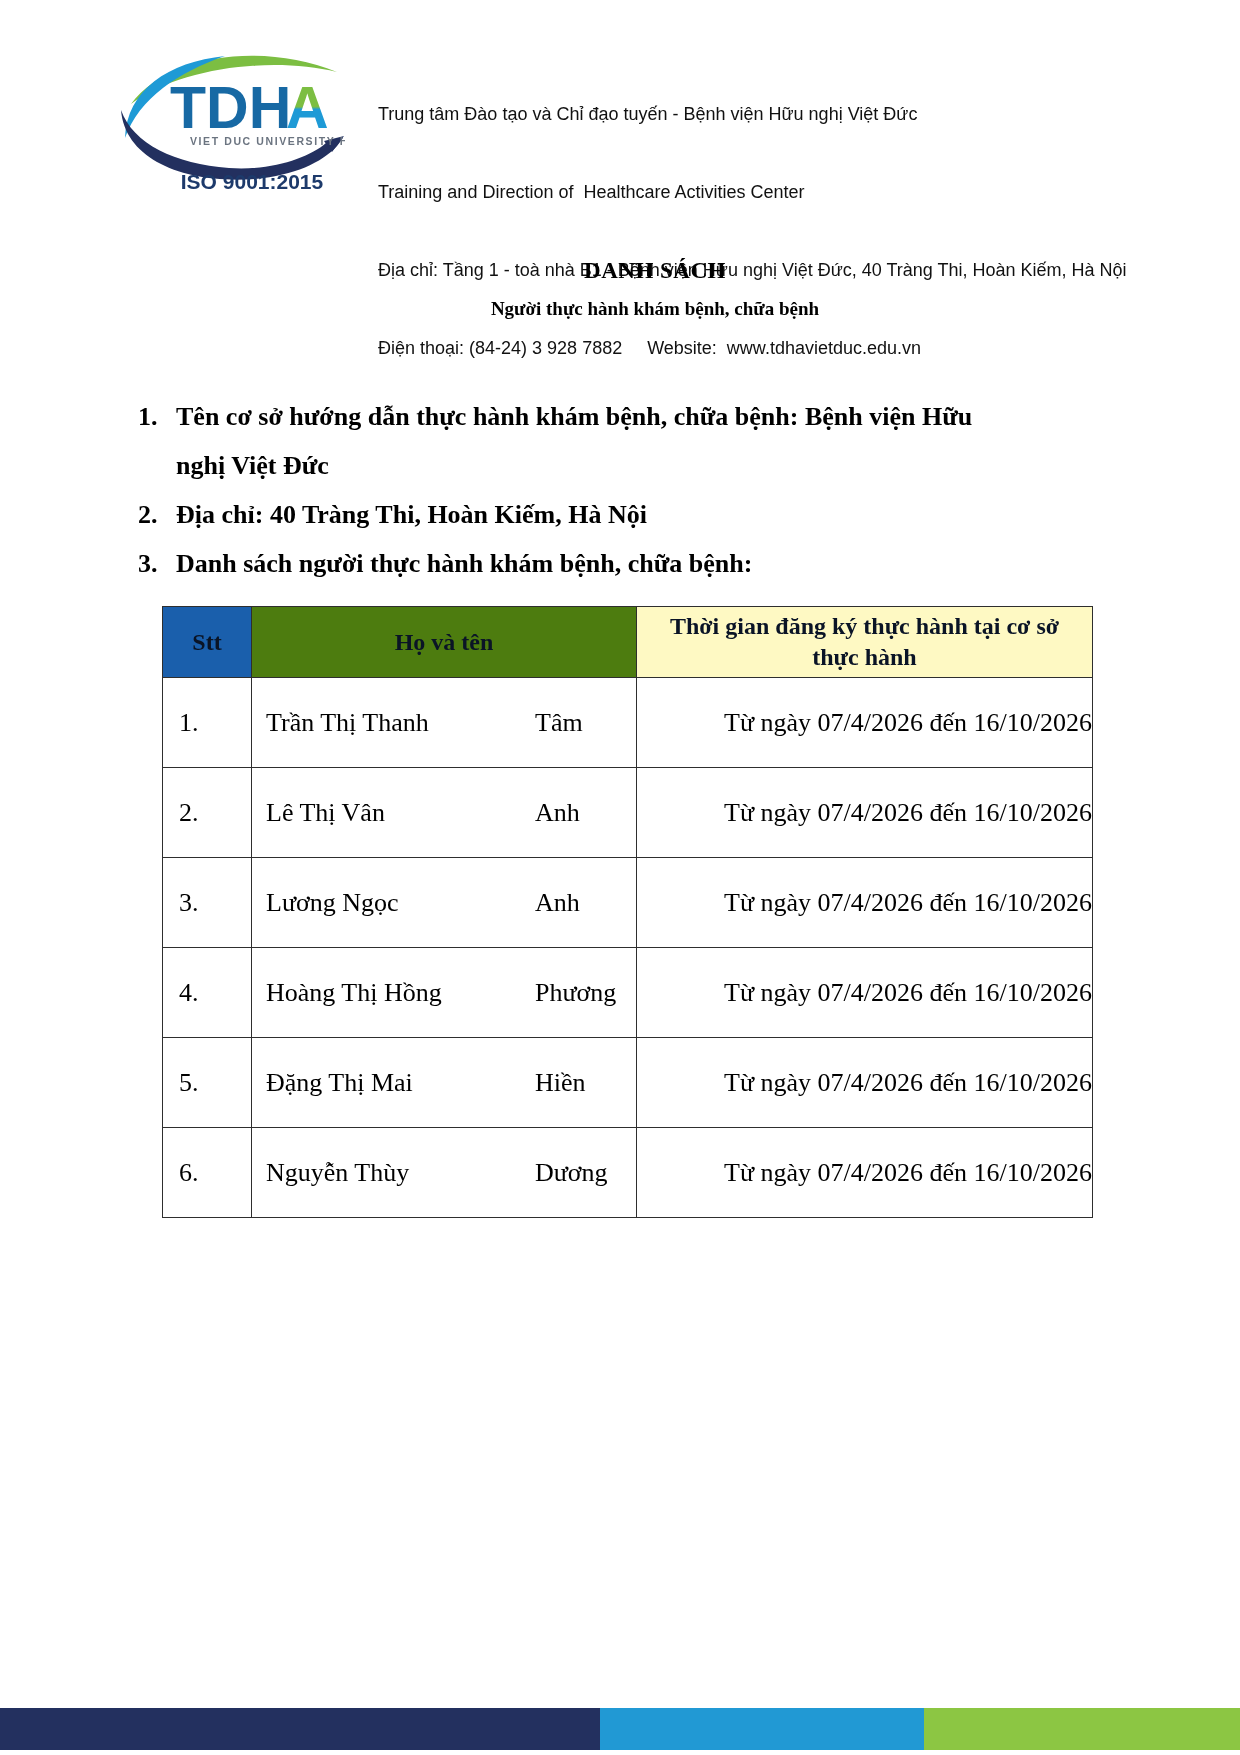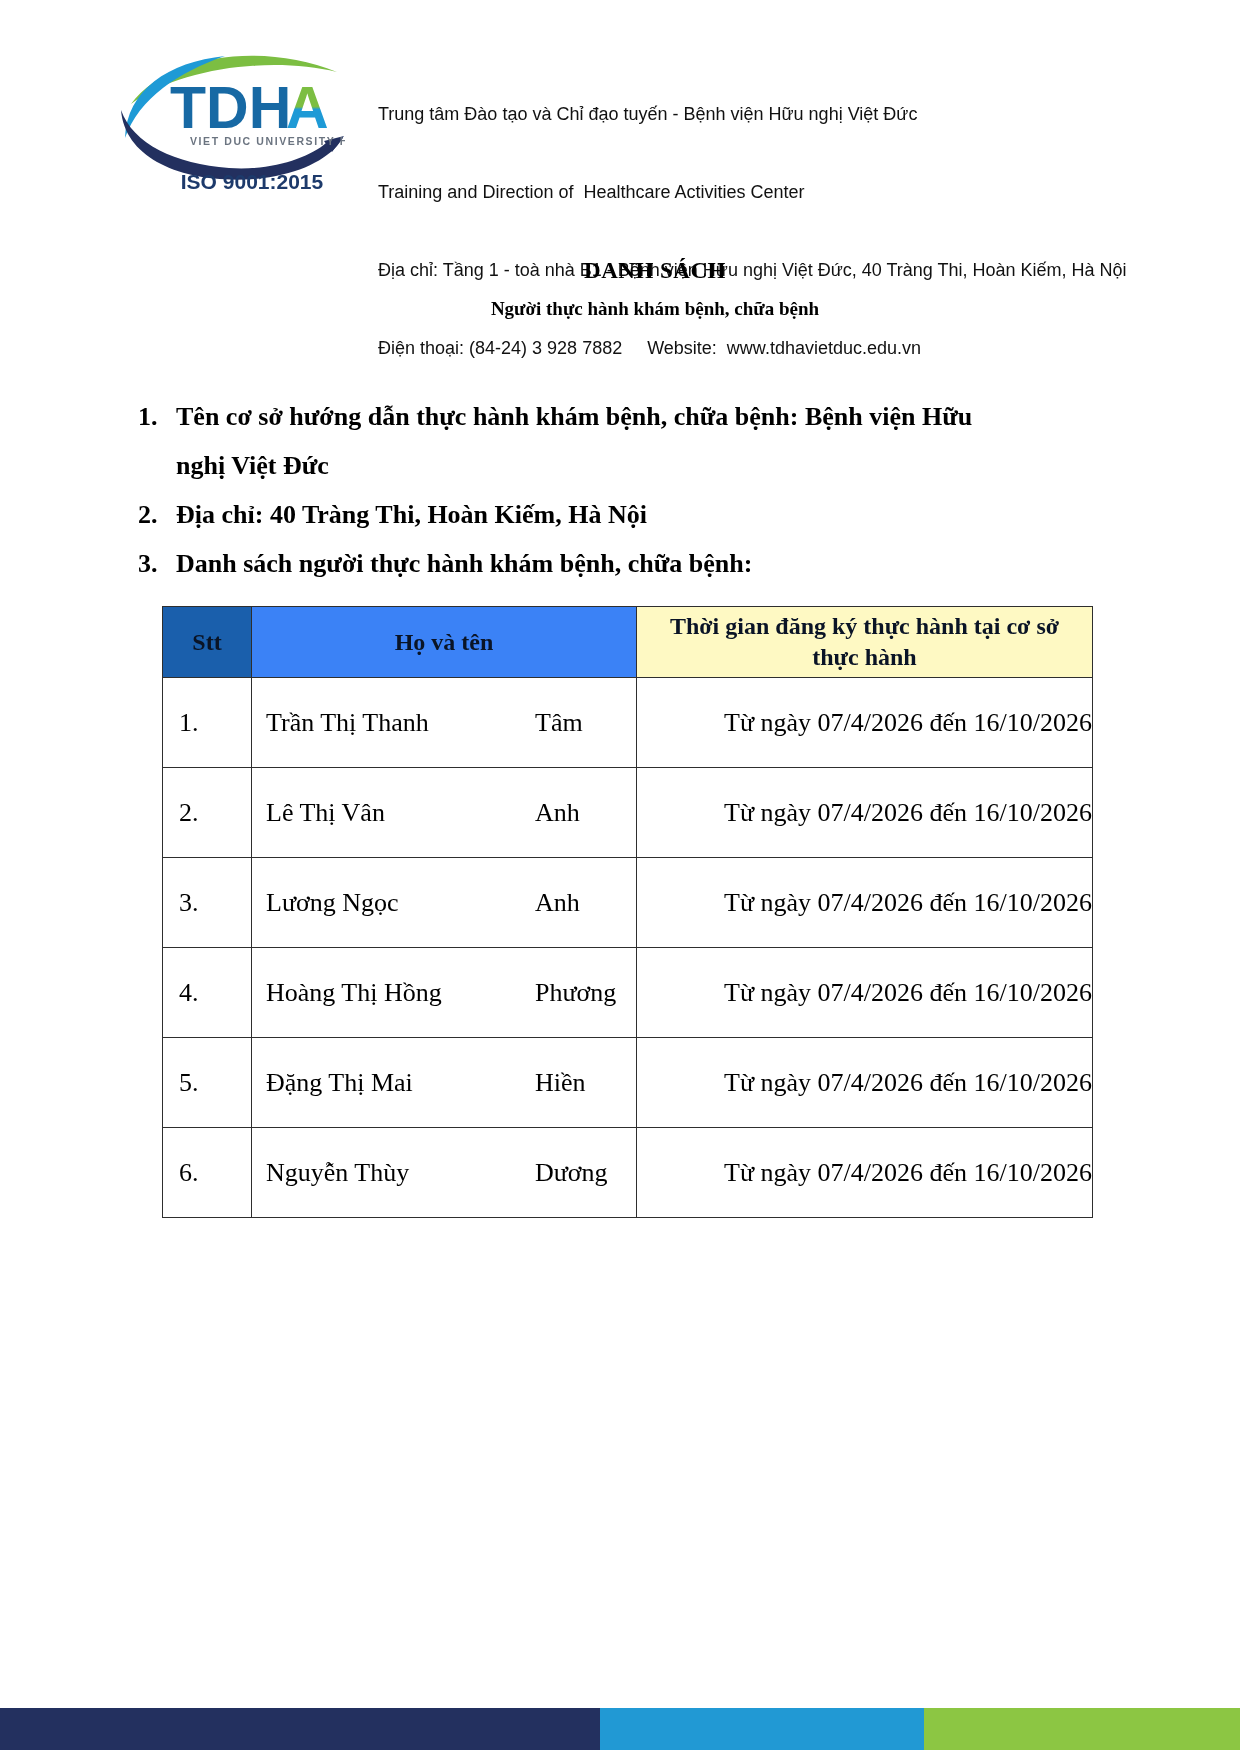--- a/index.html
+++ b/index.html
@@ -100,21 +100,21 @@
 
   <table class="roster">
     <colgroup>
         <col style="width:89px">
         <col style="width:385px">
         <col style="width:456px">
       </colgroup>
     <thead>
       <tr>
         <th style="background: rgb(26, 95, 172); margin-left: 16px;">Stt</th>
-        <th style="background: #3b82f6;">Họ và tên</th>
+        <th style="background: #4d7c0f;">Họ và tên</th>
         <th style="background: #fef9c3;">Thời gian đăng ký thực hành tại cơ sở thực hành</th>
       </tr>
     </thead>
     <tbody>
       <tr>
         <td class="stt">1.</td>
         <td class="name">
             <div class="name-grid">
           <span>Trần Thị Thanh</span>
           <span>Tâm</span>

